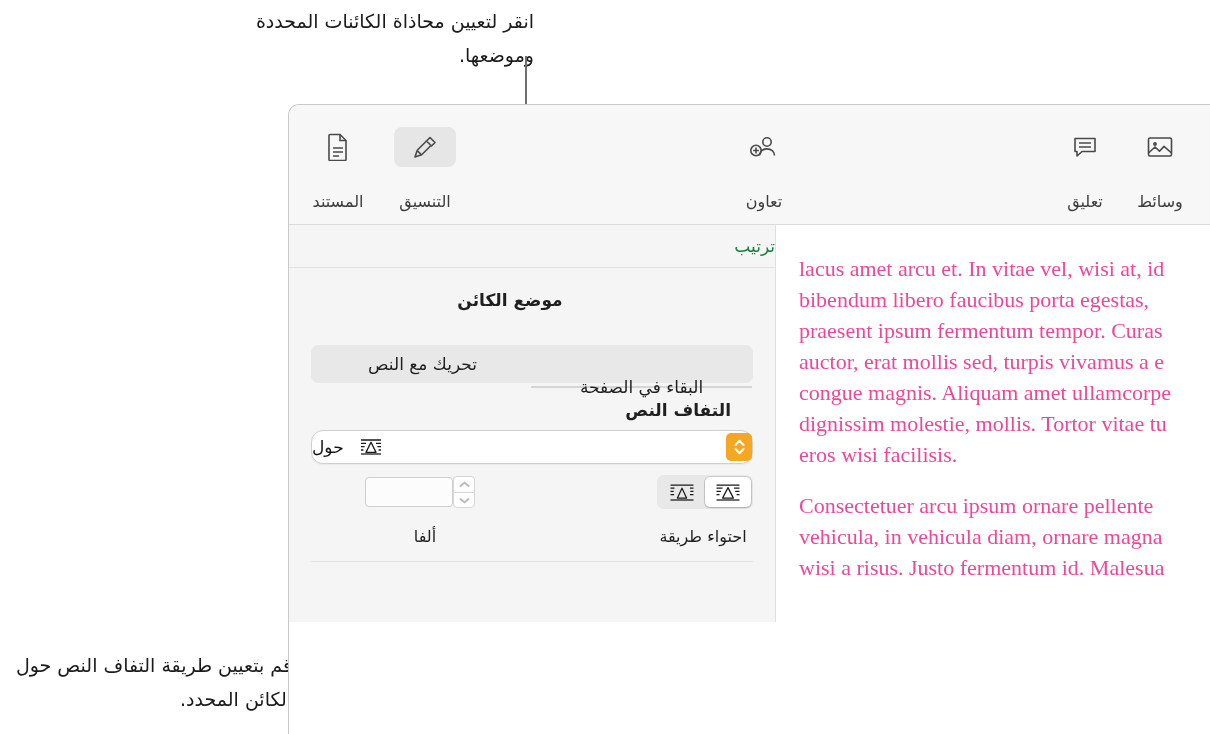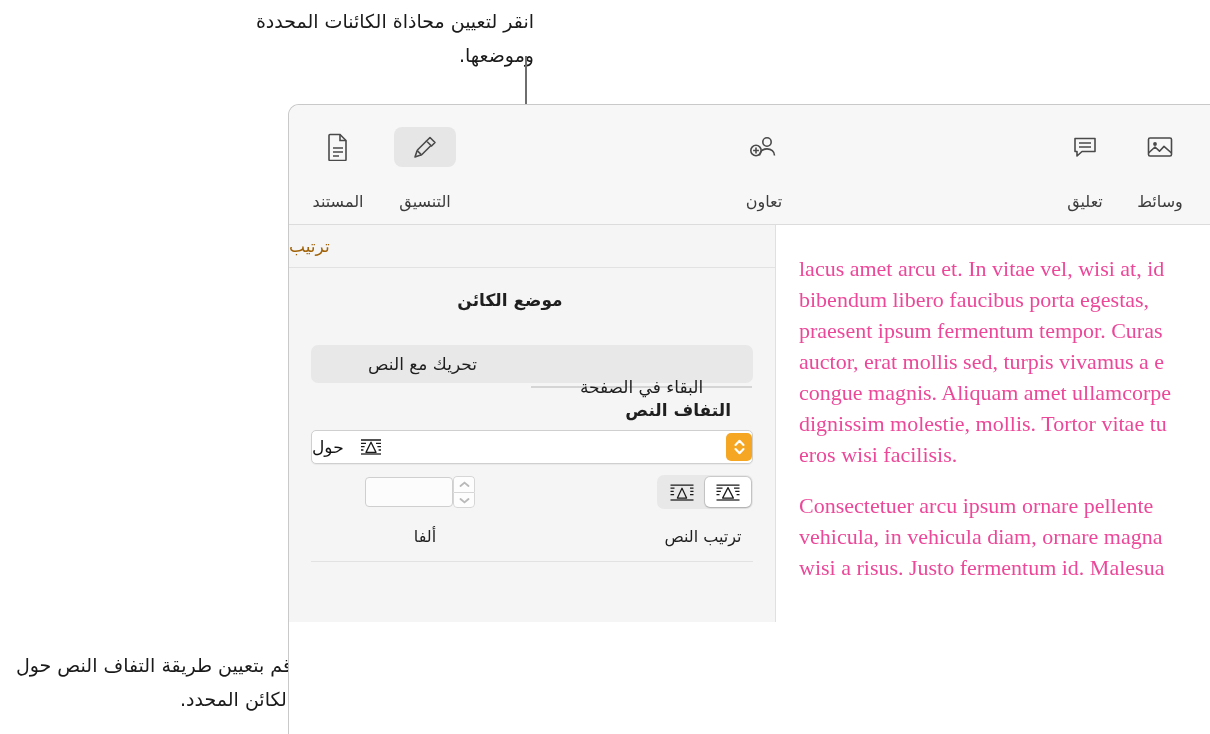--- a/index.html
+++ b/index.html
@@ -71,22 +71,22 @@
 
   
   #inspector{
     position:absolute;left:0;top:120px;width:487px;height:397px;
     background:#f5f5f5;
     border-right:1px solid #e0e0e0;
     box-sizing:border-box;
     direction:rtl;
   }
   #panel-title{
-    height:42px;line-height:42px;text-align:left;
-    font-size:17px;color:#a16207;
+    height:42px;line-height:42px;text-align:right;
+    font-size:17px;color:#15803d;
     border-bottom:1px solid #e2e2e2;
   }
   .section-label{
     margin:22px 44px 10px 0;
     font-size:17px;font-weight:bold;color:#1f1f1f;text-align:center;
   }
 
   
   .segmented{
     position:absolute;display:flex;direction:rtl;
@@ -101,21 +101,21 @@
   #seg-placement .seg.on{
     background:#ffffff;
     box-shadow:0 0 0 1px rgba(0,0,0,.13),0 1px 2px rgba(0,0,0,.15);
     margin-top:40px;
   }
 
   
   #label-wrap{ position:absolute; right:44px; top:175px; margin:0;}
   #wrap-select{
     position:absolute;left:22px;top:205px;width:442px;height:34px;
-    background:#ffffff;border:1px solid #cfcfcf;border-radius:5px;
+    background:#ffffff;border:1px solid #cfcfcf;border-radius:12px;
     box-sizing:border-box;display:flex;align-items:center;
     justify-content:flex-start;flex-direction:row-reverse;
     box-shadow:0 1px 1px rgba(0,0,0,.05);
   }
   #wrap-select .sel-text{
     font-size:17px;color:#111;margin-right:16px;
   }
   .wrap-icon{margin-right:10px;display:flex;align-items:center;}
   .stepper{
     width:26px;height:28px;border-radius:5px;
@@ -310,21 +310,21 @@
           </svg>
         </div>
         <div class="fit-btn">
           <svg width="26" height="19" viewBox="0 0 26 19" fill="none" stroke="#1a1a1a" stroke-width="1.25">
             <path d="M1.5 2h23M1.5 5.2h4M21 5.2h3.5M1.5 8.4h3.2M21.3 8.4h3.2M1.5 11.6h3.6M21 11.6h3.5"></path>
             <path d="M13 5.2l4.6 9.9H8.4z" stroke-linejoin="round"></path>
             <path d="M1.5 17h23"></path>
           </svg>
         </div>
       </div>
-      <div class="clabel">ترتيب النص</div>
+      <div class="clabel">احتواء طريقة</div>
     </div>
 
 
     <div class="ctl" id="ctl-alpha">
       <div class="field-row">
         <div class="num-field" id="field-alpha"></div>
         <div class="vstep dim">
           <div class="half">
             <svg width="11" height="7" viewBox="0 0 11 7" fill="none" stroke="#b9b9b9" stroke-width="1.9" stroke-linecap="round" stroke-linejoin="round">
                 <polyline points="1.5,5 5.5,1.6 9.5,5"></polyline>

